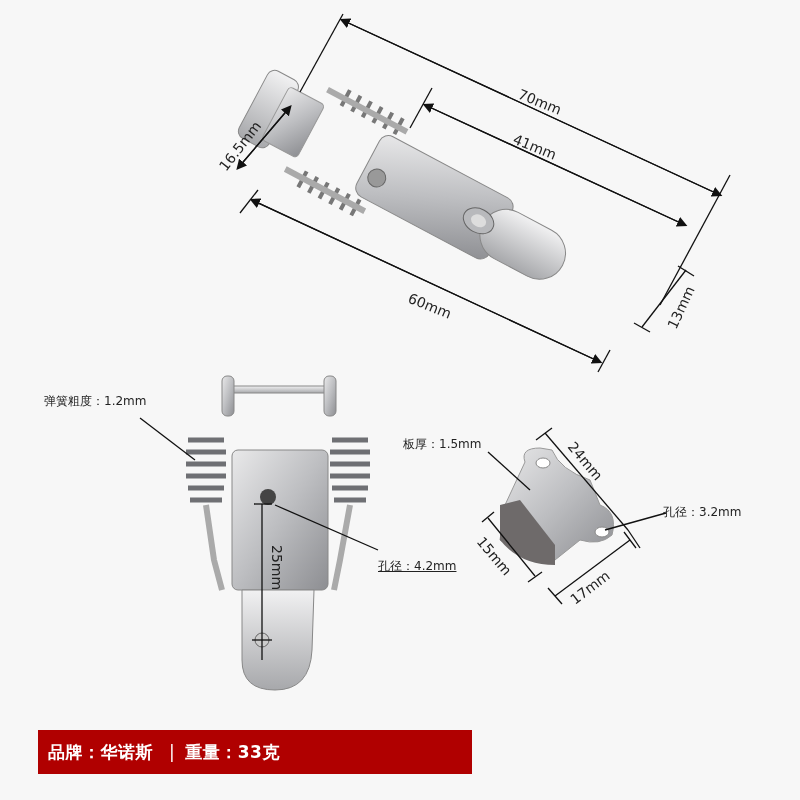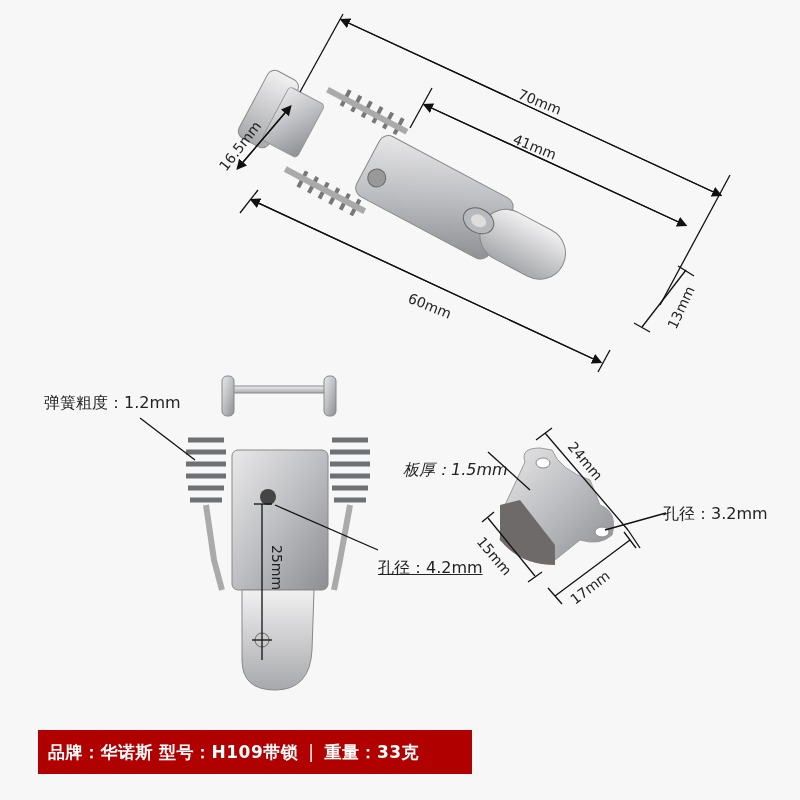--- a/index.html
+++ b/index.html
@@ -5,21 +5,21 @@
     html, body { margin: 0; padding: 0; }
     body {
       width: 800px; height: 800px; overflow: hidden;
       background: #f7f7f7;
       font-family: "DejaVu Sans", sans-serif;
       position: relative;
     }
     .canvas { position: absolute; left: 0; top: 0; width: 800px; height: 800px; }
     svg text { font-family: "DejaVu Sans", sans-serif; fill: #222; }
     .label {
-      position: absolute; color: #222; font-size: 16px; white-space: nowrap;
+      position: absolute; color: #222; font-size: 12px; white-space: nowrap;
       font-family: "DejaVu Sans", sans-serif;
       text-align: right;
     }
     .banner {
       position: absolute; left: 38px; top: 730px; width: 434px; height: 44px;
       background: #b00000; color: #fff; display: flex; align-items: center;
       padding-left: 10px; box-sizing: border-box; font-size: 17px; font-weight: bold;
       letter-spacing: 0.5px; white-space: nowrap;
     }
     .banner .sep { margin: 0 10px; font-weight: normal; }
@@ -134,23 +134,22 @@
       <line x1="488" y1="452" x2="530" y2="490"></line>
       <line x1="605" y1="530" x2="666" y2="513"></line>
     </g>
     <text x="567" y="447" font-size="14" transform="rotate(50 567 447)">24mm</text>
     <text x="476" y="542" font-size="14" transform="rotate(50 476 542)">15mm</text>
     <text x="575" y="605" font-size="14" transform="rotate(-37 575 605)">17mm</text>
   </svg>
 
   <div class="label" style="left:44px; top:393px;">弹簧粗度：1.2mm</div>
   <div class="label" style="left:378px; top:558px;text-decoration:underline;">孔径：4.2mm</div>
-  <div class="label" style="left:403px; top:460px;font-style:italic;">板厚：1.5mm</div>
+  <div class="label" style="left:403px; top:436px;">板厚：1.5mm</div>
   <div class="label" style="left:663px; top:504px;">孔径：3.2mm</div>
 
   <div class="banner">
     <span>品牌：华诺斯</span>
     <span style="width:6px;display:inline-block"></span>
-    <span>型号：H109带锁</span>
     <span class="sep">|</span>
     <span>重量：33克</span>
   </div>
 </div>
 
 </body></html>

